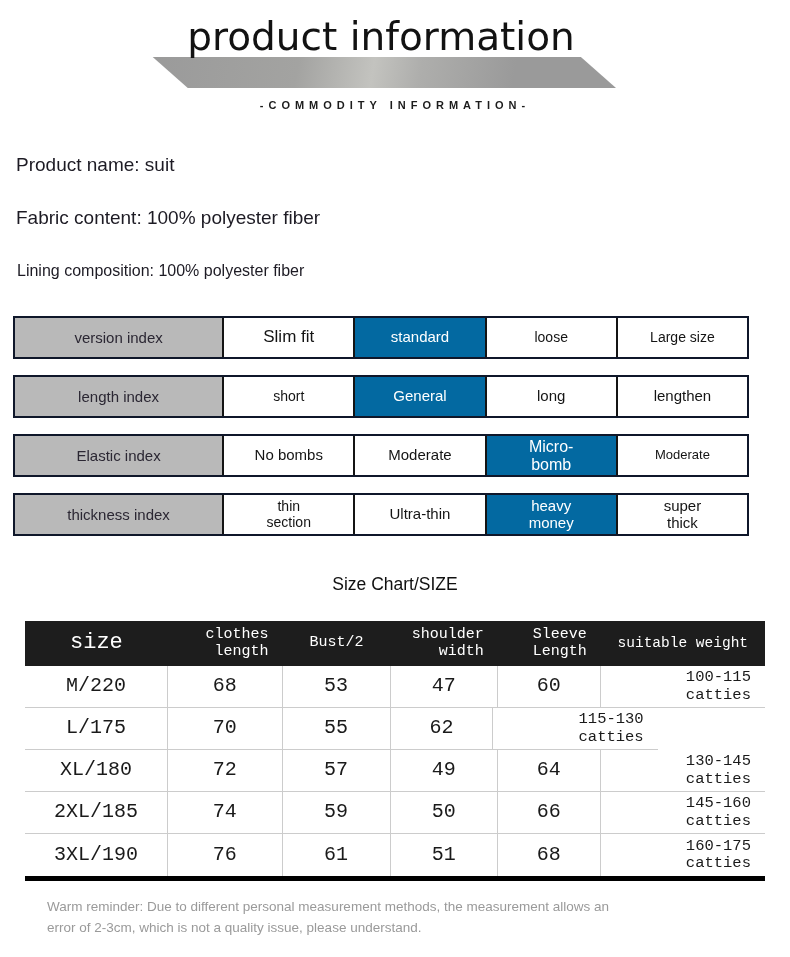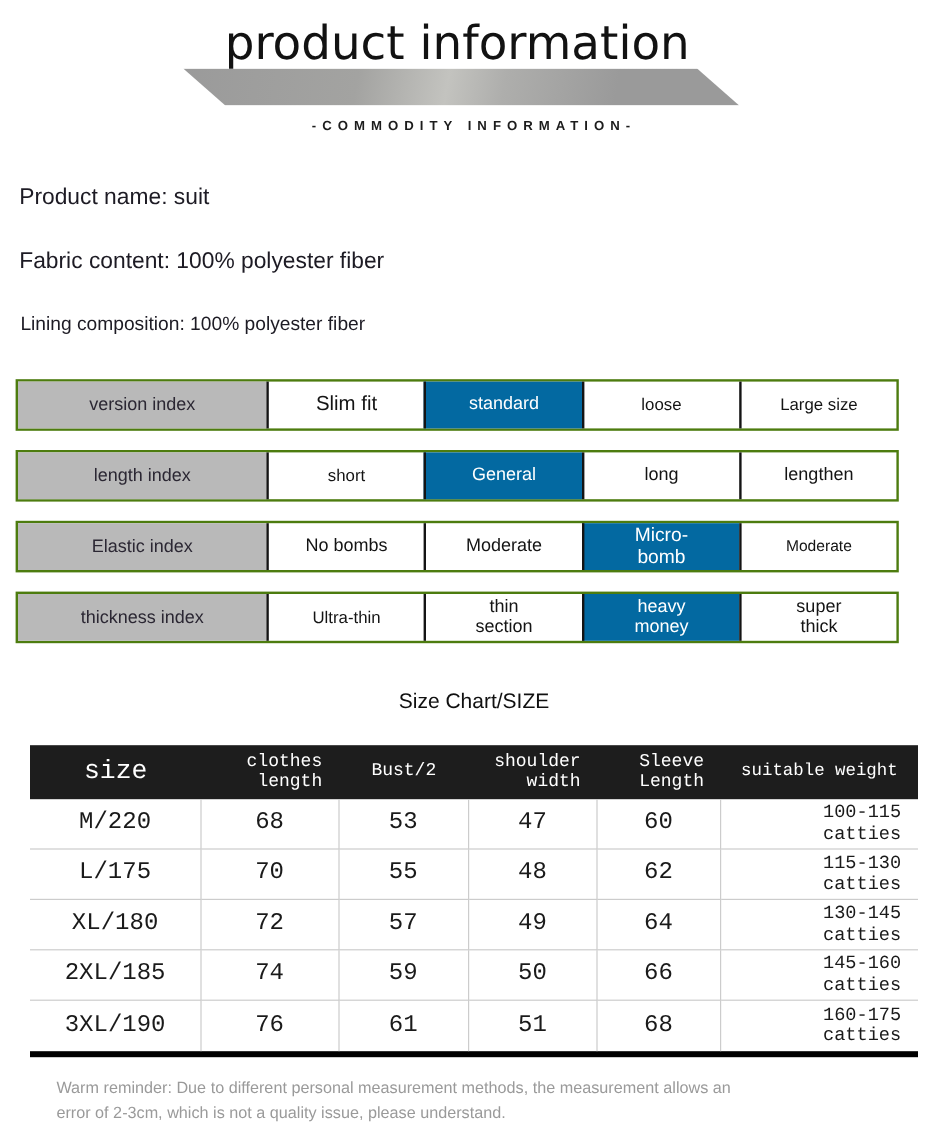--- a/index.html
+++ b/index.html
@@ -25,21 +25,21 @@
     font-size:11px;font-weight:bold;letter-spacing:5px;color:#1c1c1c;
   }
   
   .pline{color:#1d1b24;}
   .p1{margin:26px 0 0 16px;font-size:19px;}
   .p2{margin:31px 0 0 16px;font-size:19px;}
   .p3{margin:33px 0 0 17px;font-size:16px;}
   
   .index-tables{margin:36px 41px 0 13px;}
   .index-row{
-    display:flex;height:43px;box-sizing:border-box;border:2px solid #4d7c0f;
+    display:flex;height:43px;box-sizing:border-box;border:2px solid #0f172a;
     margin-bottom:16px;align-items:stretch;background:#fff;
   }
   .idx-cell{display:flex;align-items:center;justify-content:center;text-align:center;}
   .idx-label{width:28.3%;background:#b9b9b9;font-size:15px;color:#2b2733;}
   .idx-opt{flex:1;border-left:2px solid #141414;font-size:15px;color:#141414;
     white-space:pre-line;line-height:1.08;}
   .idx-opt.selected{background:#0369a1;color:#ffffff;}
   .index-row:nth-child(1) .idx-opt:nth-child(2){font-size:17px;}
   .index-row:nth-child(1) .idx-opt:nth-child(4),
   .index-row:nth-child(1) .idx-opt:nth-child(5){font-size:14px;}
@@ -105,23 +105,23 @@
       <div class="index-row">
         <div class="idx-cell idx-label">Elastic index</div>
         <div class="idx-cell idx-opt">No bombs</div>
         <div class="idx-cell idx-opt">Moderate</div>
         <div class="idx-cell idx-opt selected">Micro-
 bomb</div>
         <div class="idx-cell idx-opt">Moderate</div>
       </div>
       <div class="index-row">
         <div class="idx-cell idx-label">thickness index</div>
-        <div class="idx-cell idx-opt">Ultra-thin</div>
         <div class="idx-cell idx-opt">thin
 section</div>
+        <div class="idx-cell idx-opt">Ultra-thin</div>
         <div class="idx-cell idx-opt selected">heavy
 money</div>
         <div class="idx-cell idx-opt">super
 thick</div>
       </div>
     </div>
 
   <div class="size-title">Size Chart/SIZE</div>
 
   <div class="size-table">
@@ -139,21 +139,20 @@
           <div class="sz-cell c1">68</div>
           <div class="sz-cell c2">53</div>
           <div class="sz-cell c3">47</div>
           <div class="sz-cell c4">60</div>
           <div class="sz-cell c5">100-115 catties</div>
         </div>
         <div class="sz-row">
           <div class="sz-cell c0">L/175</div>
           <div class="sz-cell c1">70</div>
           <div class="sz-cell c2">55</div>
-          <div class="sz-cell c3">48</div>
           <div class="sz-cell c4">62</div>
           <div class="sz-cell c5">115-130 catties</div>
         </div>
         <div class="sz-row">
           <div class="sz-cell c0">XL/180</div>
           <div class="sz-cell c1">72</div>
           <div class="sz-cell c2">57</div>
           <div class="sz-cell c3">49</div>
           <div class="sz-cell c4">64</div>
           <div class="sz-cell c5">130-145 catties</div>

